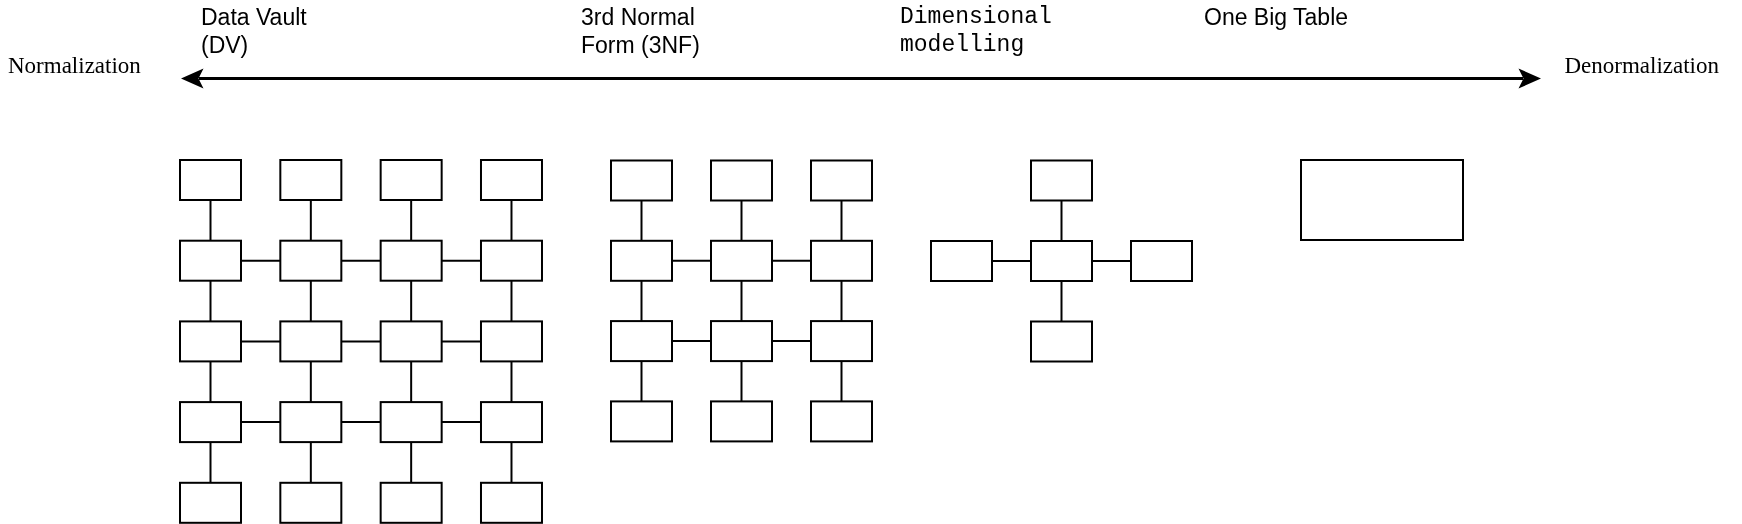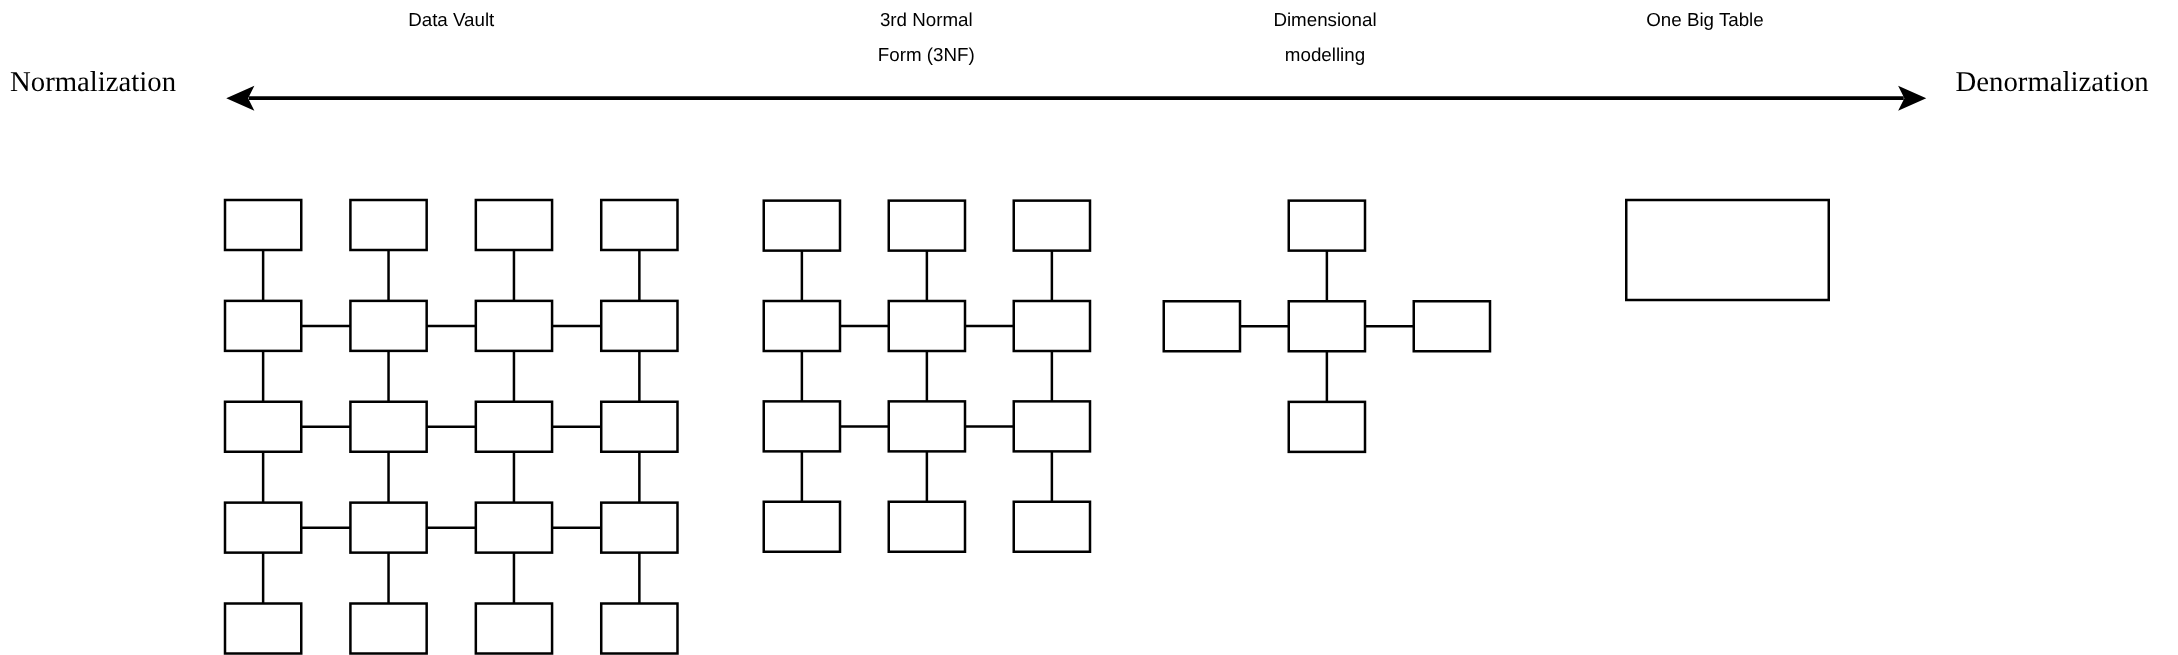--- a/index.html
+++ b/index.html
@@ -21,28 +21,27 @@
     white-space: nowrap;
     font-family: Liberation Serif, serif;
   }
   .side-label.left  { left: 8px; }
   .side-label.right { right: 23px; }
   .col-label {
     position: absolute;
     top: 3px;
     width: 320px;
     transform: translateX(-50%);
-    text-align: center;
-    font-size: 15px;
+    font-size: 23px;
     line-height: 28px;
     white-space: nowrap;
   }
   .col-label.c0 { left: 361px; }
   .col-label.c1 { left: 741px; }
-  .col-label.c2 { left: 1060px; }
+  .col-label.c2 { left: 1060px; font-family: Liberation Mono, monospace; }
   .col-label.c3 { left: 1364px; }
 </style>
 </head>
 <body>
 
 <div class="canvas">
 
   <svg id="shapes" width="1742" height="524" viewBox="0 0 1742 524">
       <g>
         <line x1="199" y1="78.5" x2="1523" y2="78.5" stroke="#000000" stroke-width="3"></line>
@@ -138,20 +137,21 @@
         <rect x="1301" y="160" width="162" height="80" fill="#ffffff" stroke="#000000" stroke-width="2"></rect>
       </g>
     </svg>
 
   <div class="side-label left">Normalization</div>
 
   <div class="side-label right">Denormalization</div>
 
   <div class="col-label c0">
     <div>Data Vault</div>
+    <div>(DV)</div>
   </div>
 
   <div class="col-label c1">
     <div>3rd Normal</div>
     <div>Form (3NF)</div>
   </div>
 
   <div class="col-label c2">
     <div>Dimensional</div>
     <div>modelling</div>

